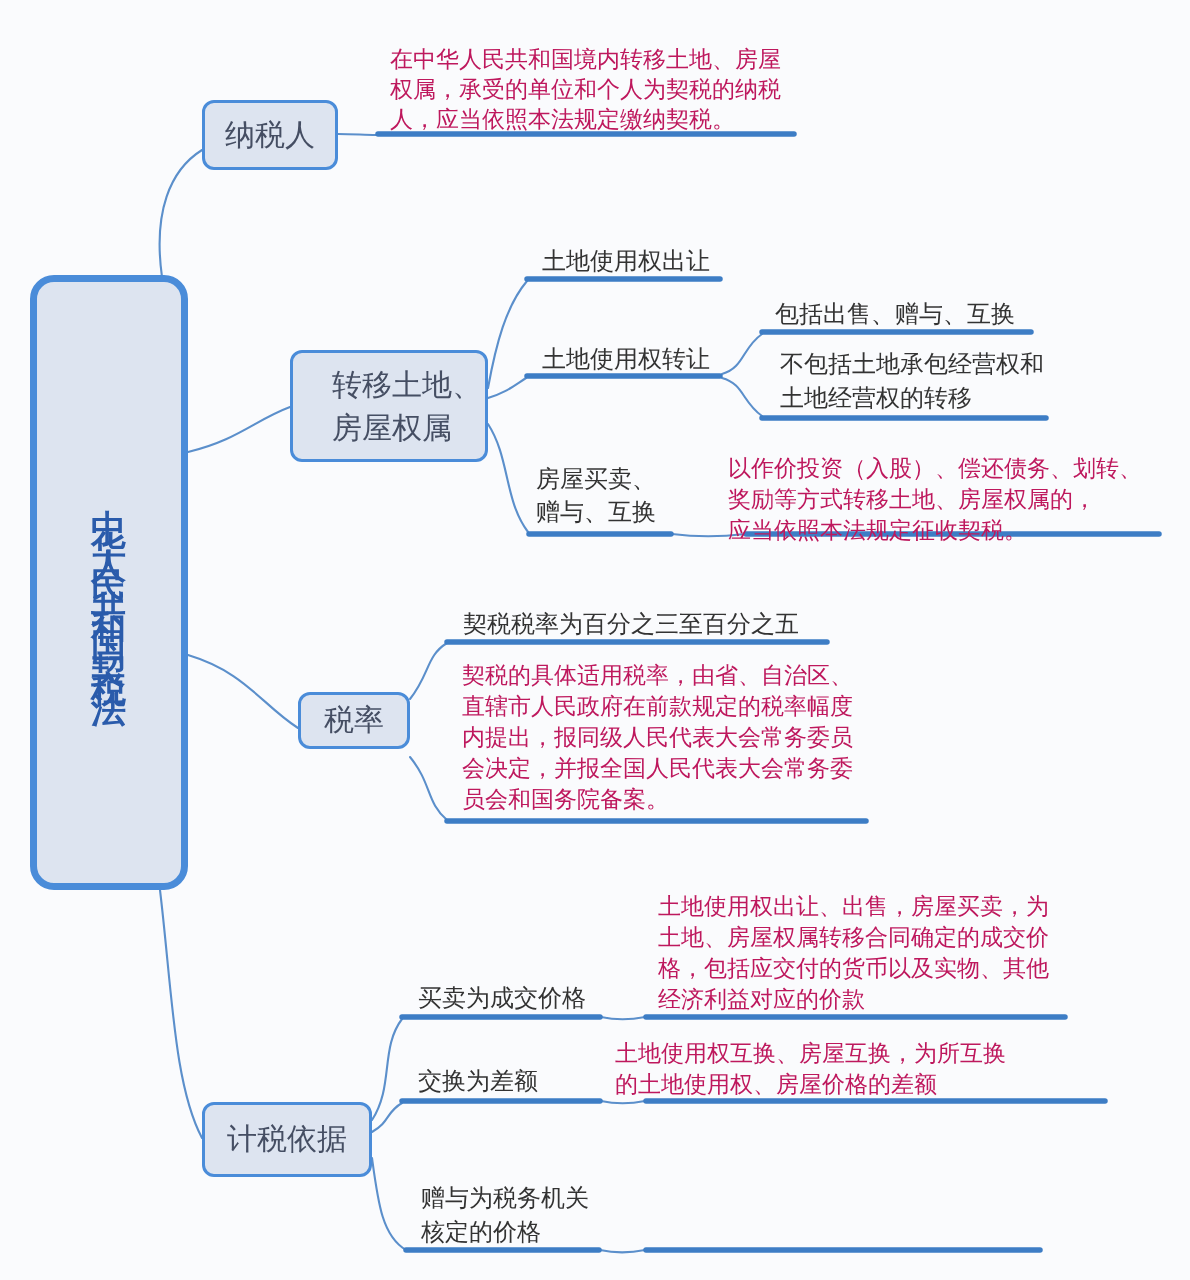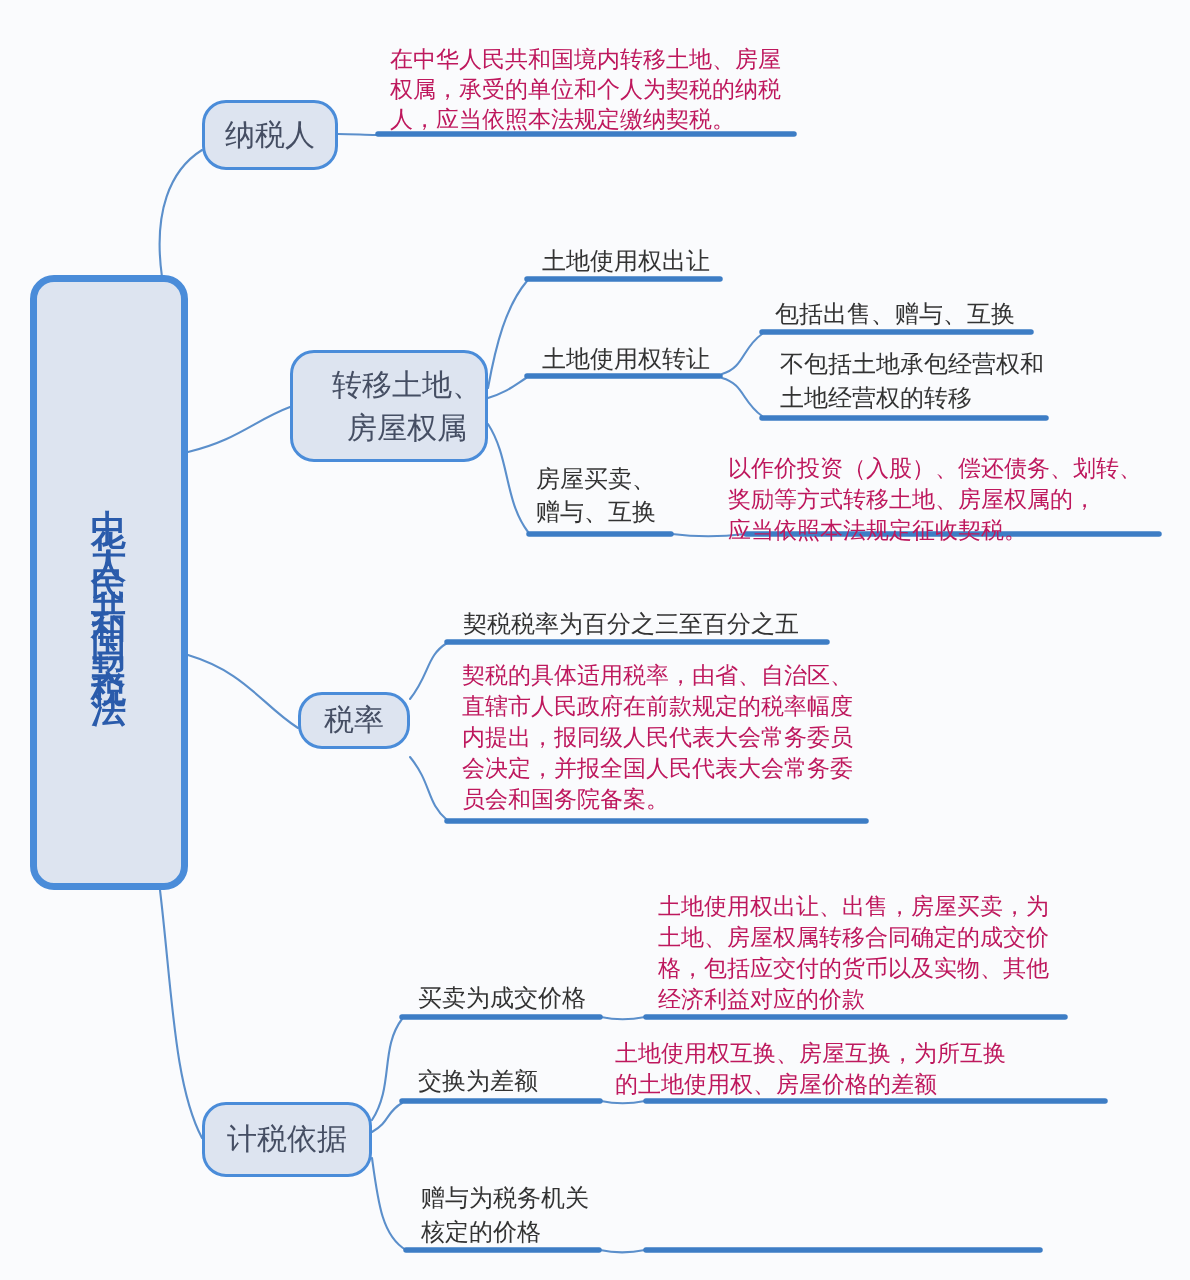--- a/index.html
+++ b/index.html
@@ -12,40 +12,40 @@
     width:1190px;height:1280px;
     background:#fafbfd;
     overflow:hidden;
   }
   #wires{position:absolute;left:0;top:0;z-index:0;}
   .node{
     position:absolute;z-index:2;
     box-sizing:border-box;
     background:#dde4f0;
     border:3px solid #4a8cd9;
-    border-radius:24px;
+    border-radius:12px;
     display:flex;align-items:center;justify-content:center;
     color:#454e63;
     font-size:30px;
     line-height:1.35;
   }
   .node.root{
     border-width:7px;
     border-radius:24px;
     font-size:35px;
     font-weight:bold;
     color:#2a5bab;
   }
   .root-text{
     writing-mode:vertical-rl;
     text-orientation:upright;
     letter-spacing:0.58em;
     line-height:1;
   }
-  .transfer-text{white-space:pre-line;text-align:center;line-height:1.45;margin-left:36px;}
+  .transfer-text{white-space:pre-line;text-align:left;line-height:1.45;margin-left:36px;}
   .lbl{
     position:absolute;z-index:2;
     color:#333333;
     font-size:24px;
     line-height:33px;
     white-space:pre-line;
   }
   .note{
     position:absolute;z-index:2;
     color:#be185d;

